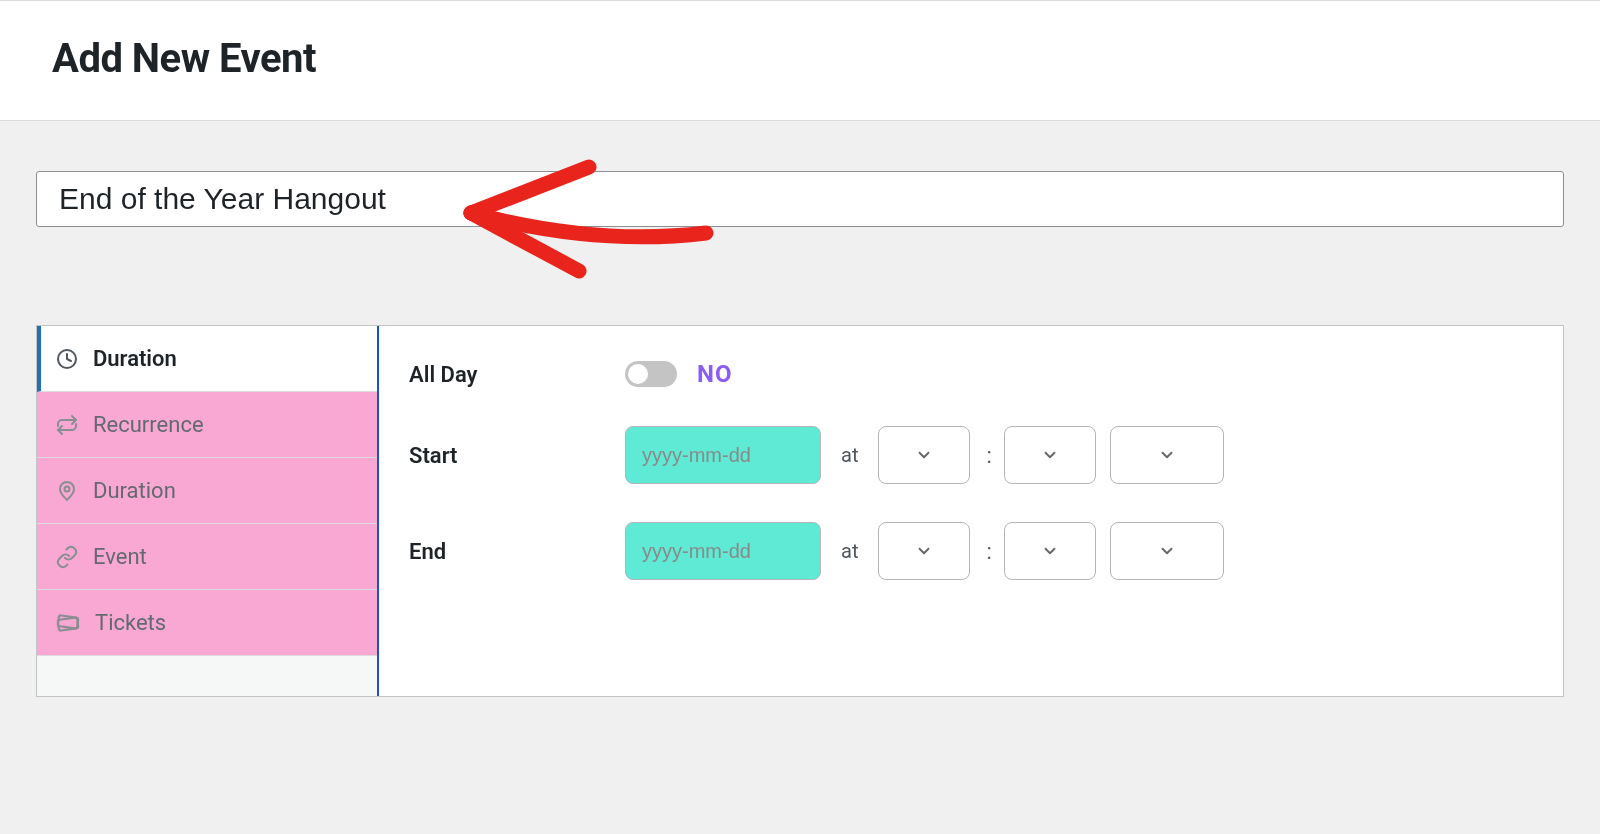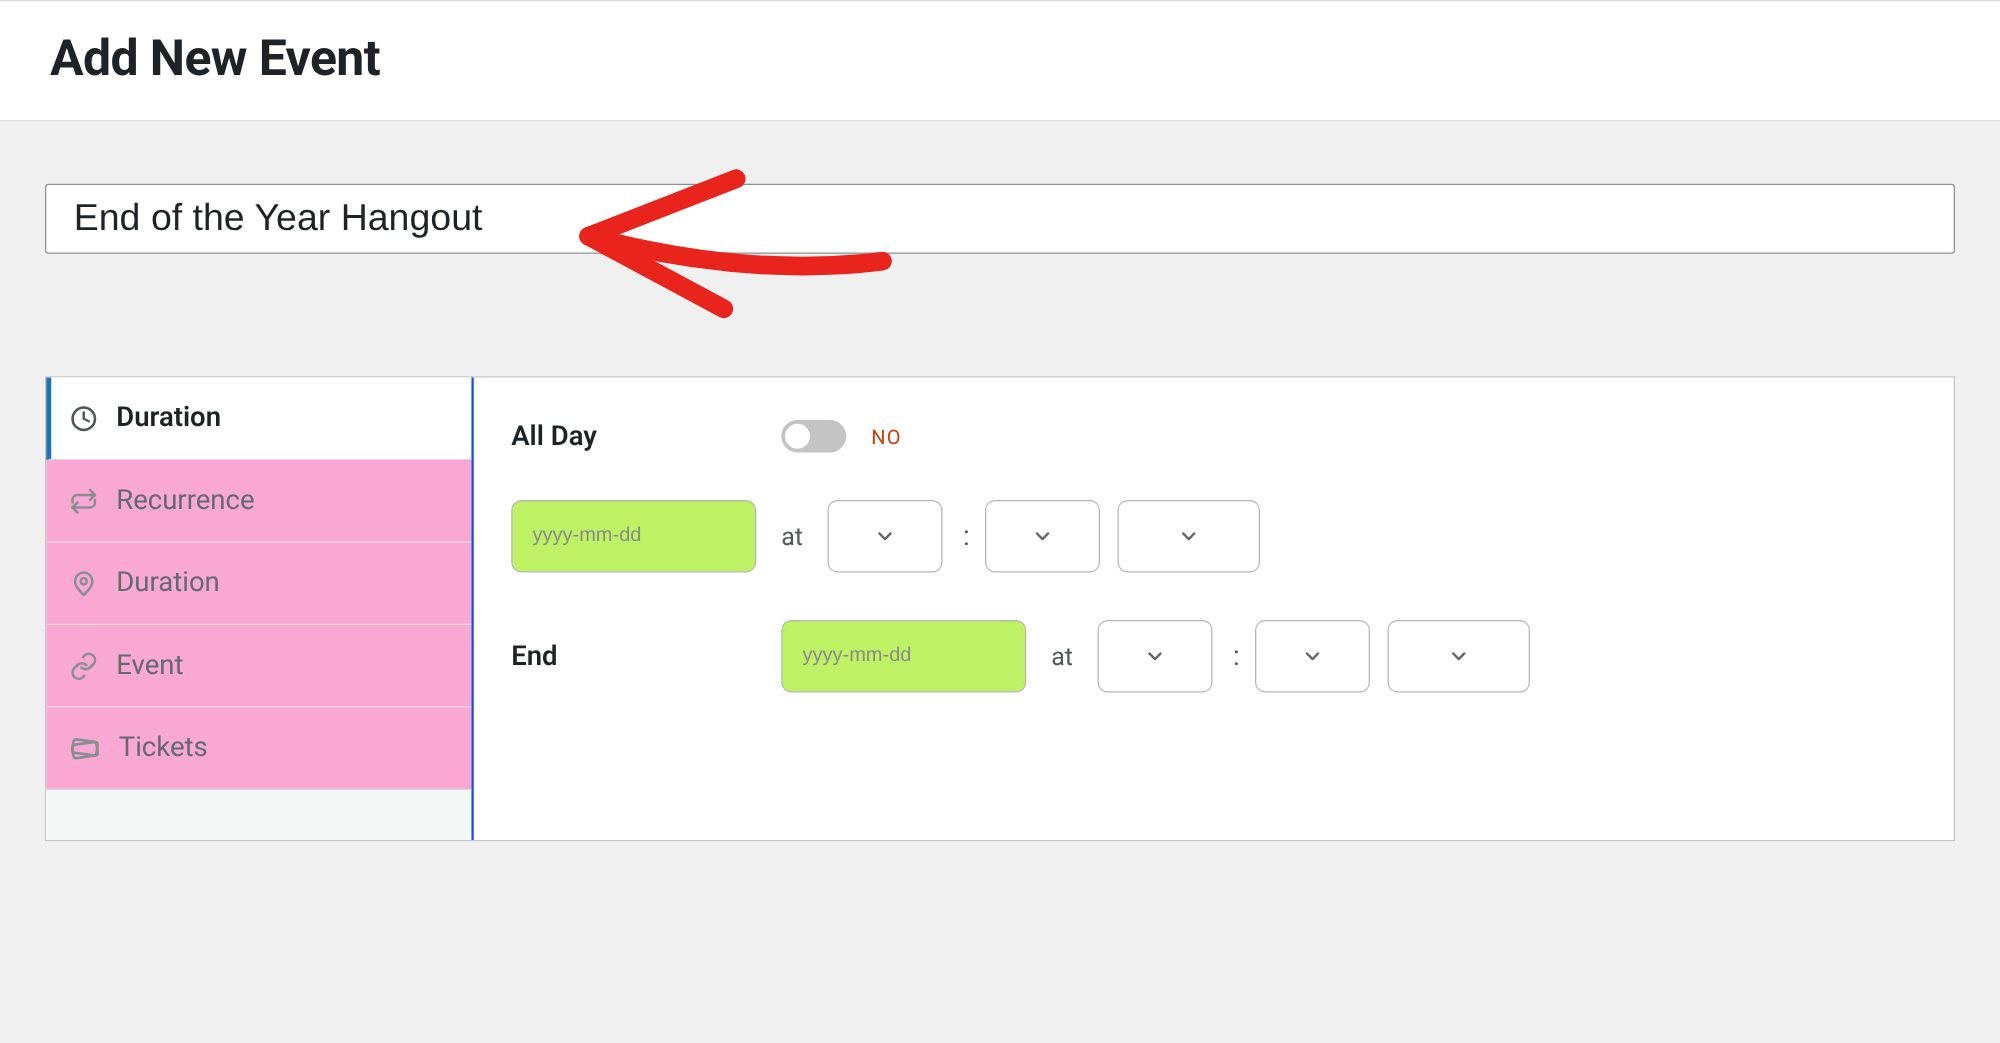--- a/index.html
+++ b/index.html
@@ -8,21 +8,21 @@
 
   .header-bar {
     background: #fff;
     border-top: 1px solid #dcdcde;
     border-bottom: 1px solid #dcdcde;
     padding: 18px 36px 22px;
   }
   .page-title {
     font-size: 40px;
     font-weight: 700;
-    margin: 4px;
+    margin: 16px;
     letter-spacing: -0.5px;
   }
 
   .content {
     padding: 50px 36px 0;
   }
 
   .title-input-wrap { position: relative; }
   .title-input {
     width: 100%;
@@ -123,35 +123,35 @@
     position: relative;
   }
   .toggle-knob {
     position: absolute;
     left: 3px; top: 3px;
     width: 20px; height: 20px;
     border-radius: 50%;
     background: #fff;
   }
   .toggle-text {
-    font-size: 16px;
-    font-weight: 400;
+    font-size: 24px;
+    font-weight: 700;
     letter-spacing: 1px;
-    color: #c2410c;
+    color: #8b5cf6;
   }
 
   .date-input {
     width: 196px;
     height: 58px;
     border: 1px solid #b5b5b5;
     border-radius: 8px;
-    font-size: 16px;
+    font-size: 20px;
     padding: 0 16px;
     color: #757575;
-    background: #bef264;
+    background: #5eead4;
   }
   .date-input::placeholder { color: #8a8a8a; }
 
   .sep {
     font-size: 20px;
     color: #50575e;
     margin: 0 20px;
   }
   .colon {
     font-size: 22px;
@@ -255,20 +255,21 @@
           <div class="row-label">All Day</div>
           <div class="toggle">
             <div class="toggle-track">
               <div class="toggle-knob"></div>
             </div>
             <span class="toggle-text">NO</span>
           </div>
         </div>
 
         <div class="row">
+          <div class="row-label">Start</div>
           <input class="date-input" type="text" placeholder="yyyy-mm-dd" style="">
           <span class="sep">at</span>
           <span class="sel">
             <svg width="18" height="18" viewBox="0 0 24 24" fill="none" stroke="#666" stroke-width="2.5" stroke-linecap="round" stroke-linejoin="round">
                 <polyline points="6 9 12 15 18 9"></polyline>
               </svg>
           </span>
           <span class="colon">:</span>
           <span class="sel">
             <svg width="18" height="18" viewBox="0 0 24 24" fill="none" stroke="#666" stroke-width="2.5" stroke-linecap="round" stroke-linejoin="round">

